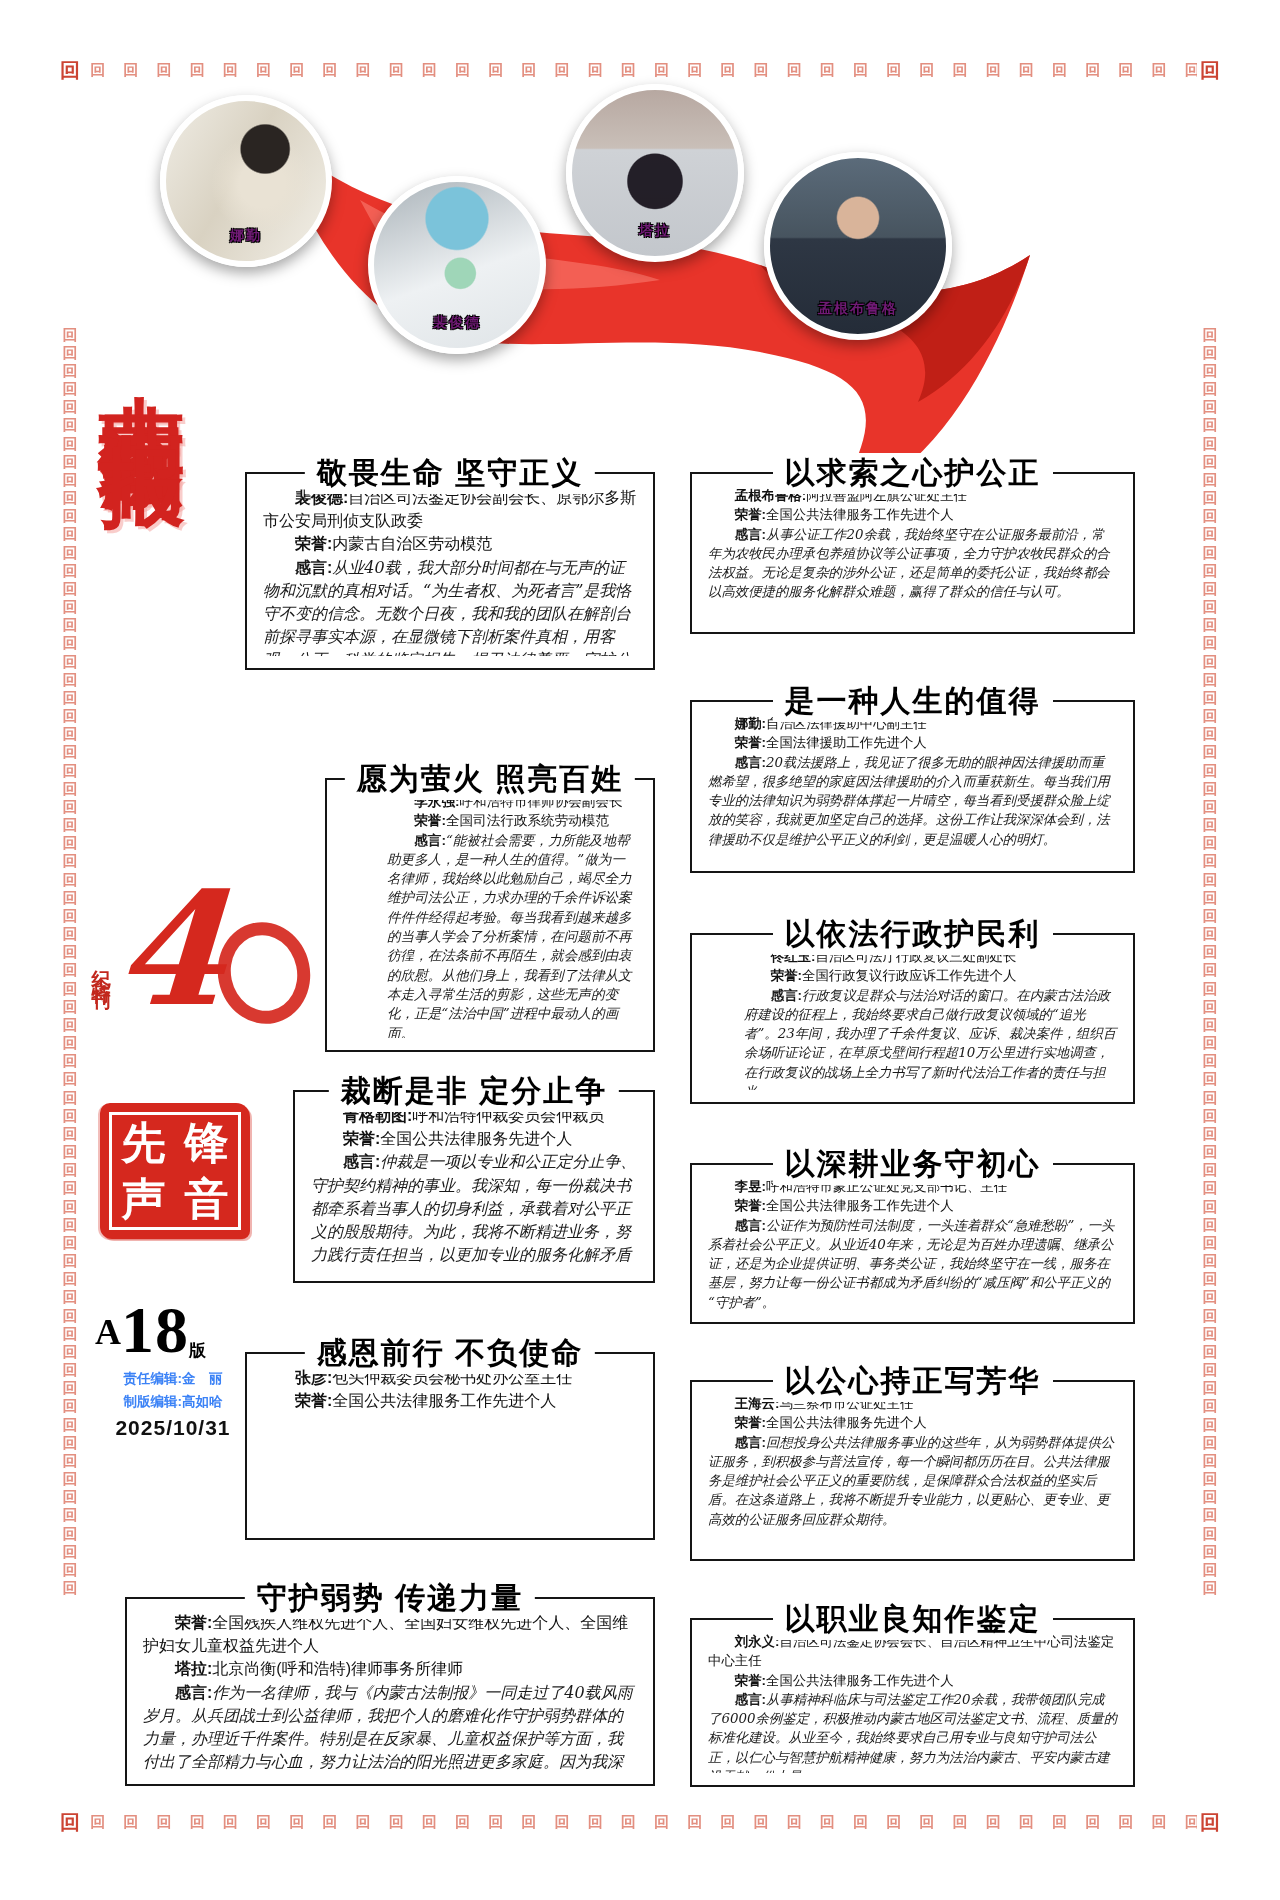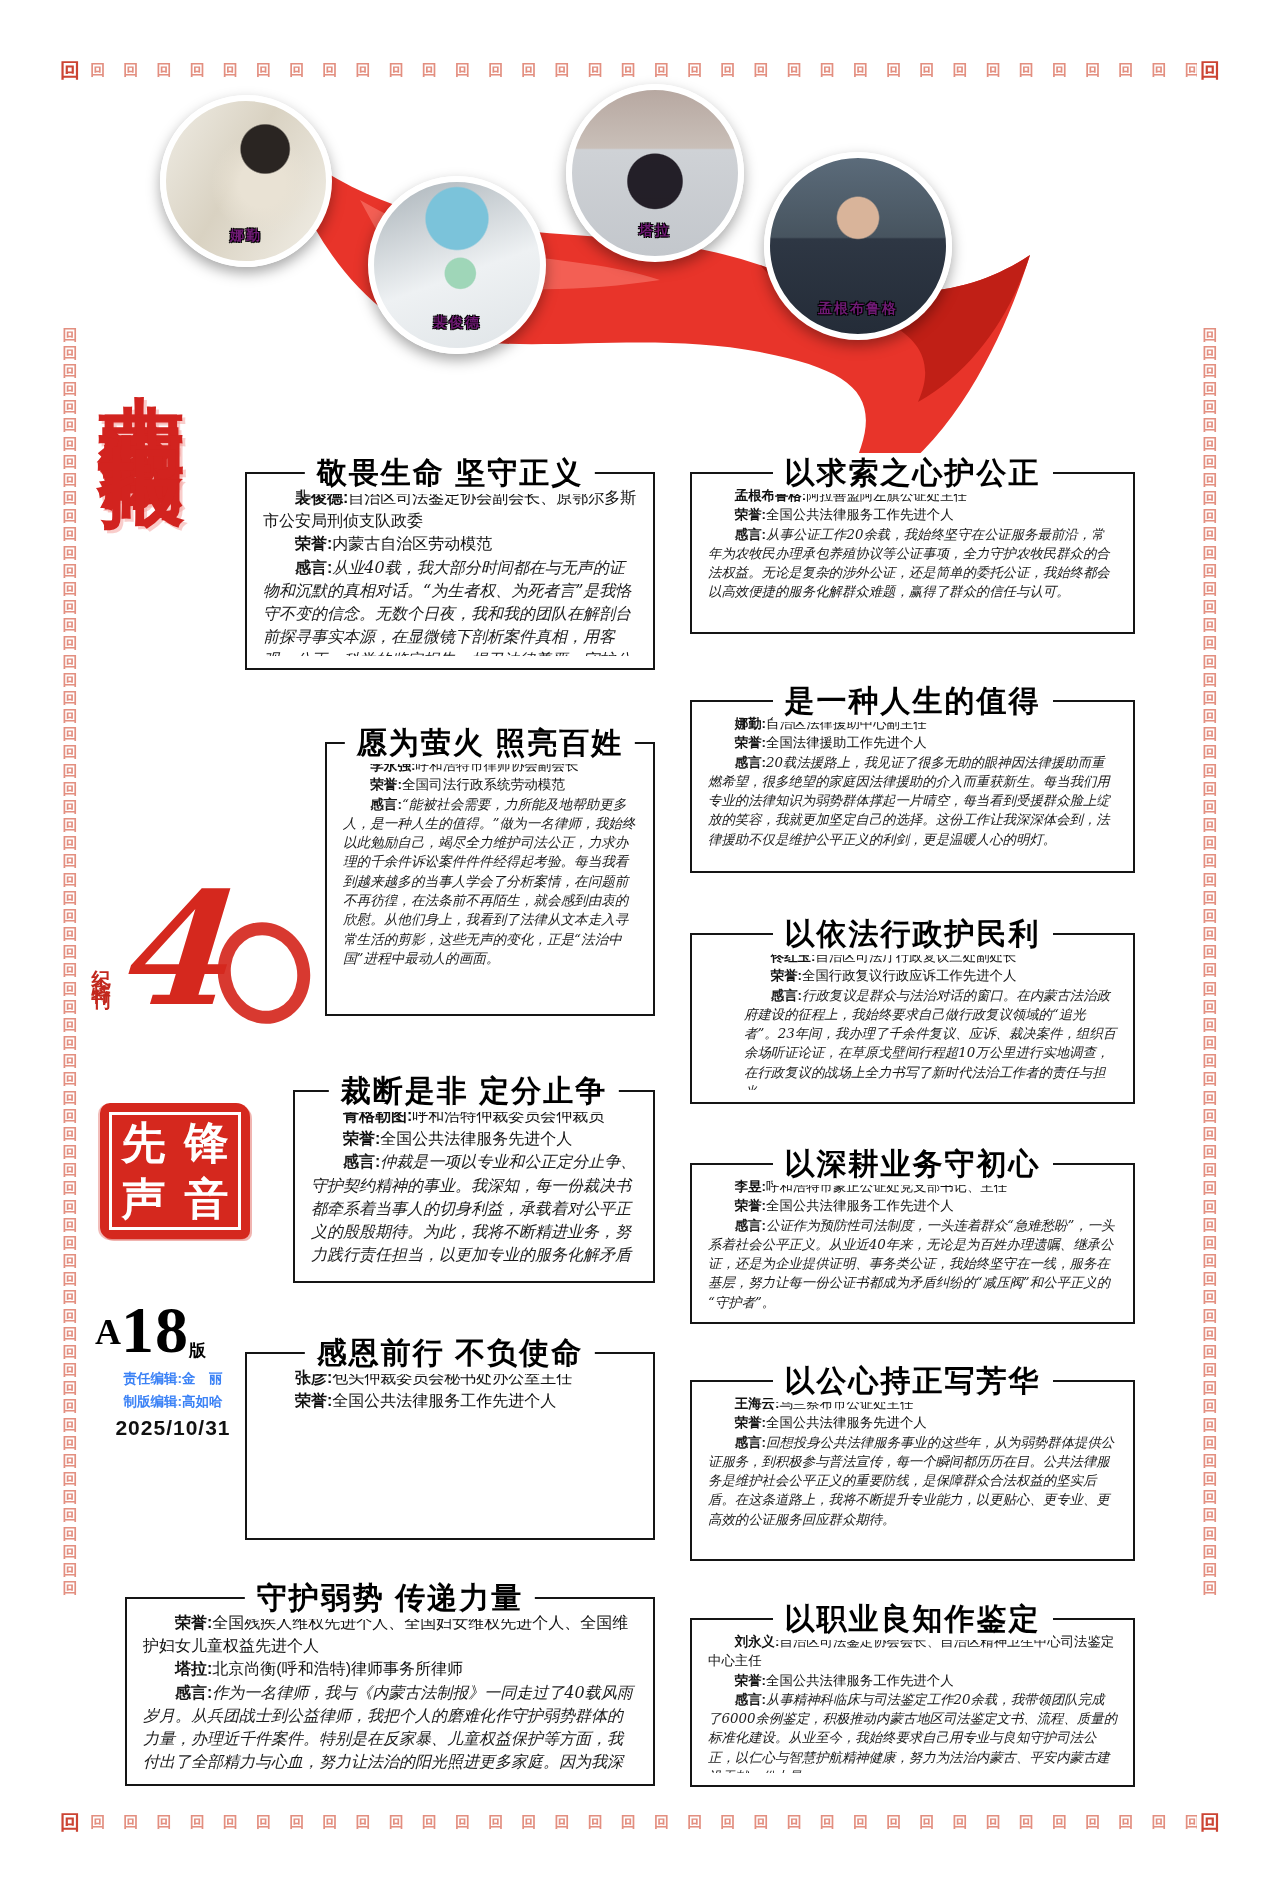--- a/index.html
+++ b/index.html
@@ -79,21 +79,21 @@
   .article-title{position:absolute;top:-21px;left:50%;transform:translateX(-50%);margin:0;background:#fff;
     padding:0 12px;font-size:30px;font-weight:bold;letter-spacing:2px;white-space:nowrap;color:#000;}
   .article-body{padding:12px 16px 0 16px;overflow:hidden;height:calc(100% - 12px);box-sizing:border-box;}
   .meta{margin:0;text-indent:2em;color:#111;}
   .lbl{font-weight:bold;}
   .quote{margin:0;text-indent:2em;color:#1a1a1a;}
   .qtext{font-family:"DejaVu Serif",serif;font-style:italic;}
   .fz-left .meta,.fz-left .quote{font-size:16px;line-height:1.45;}
   .fz-right .meta,.fz-right .quote{font-size:13.4px;line-height:1.44;}
   .l1{left:245px;top:472px;width:410px;height:198px;}
-  .l2{left:325px;top:742px;width:330px;height:274px;}
+  .l2{left:325px;top:778px;width:330px;height:274px;padding-left:44px;}
   .l2 .meta,.l2 .quote{font-size:13.6px;line-height:1.42;}
   .l3{left:293px;top:1090px;width:362px;height:193px;}
   .l4{left:245px;top:1352px;width:410px;height:188px;}
   .l5{left:125px;top:1597px;width:530px;height:189px;}
   .r1{left:690px;top:472px;width:445px;height:162px;}
   .r2{left:690px;top:700px;width:445px;height:173px;}
   .r3{left:690px;top:933px;width:445px;height:171px;padding-left:36px;}
   .r4{left:690px;top:1163px;width:445px;height:161px;}
   .r5{left:690px;top:1380px;width:445px;height:181px;}
   .r6{left:690px;top:1618px;width:445px;height:169px;}

